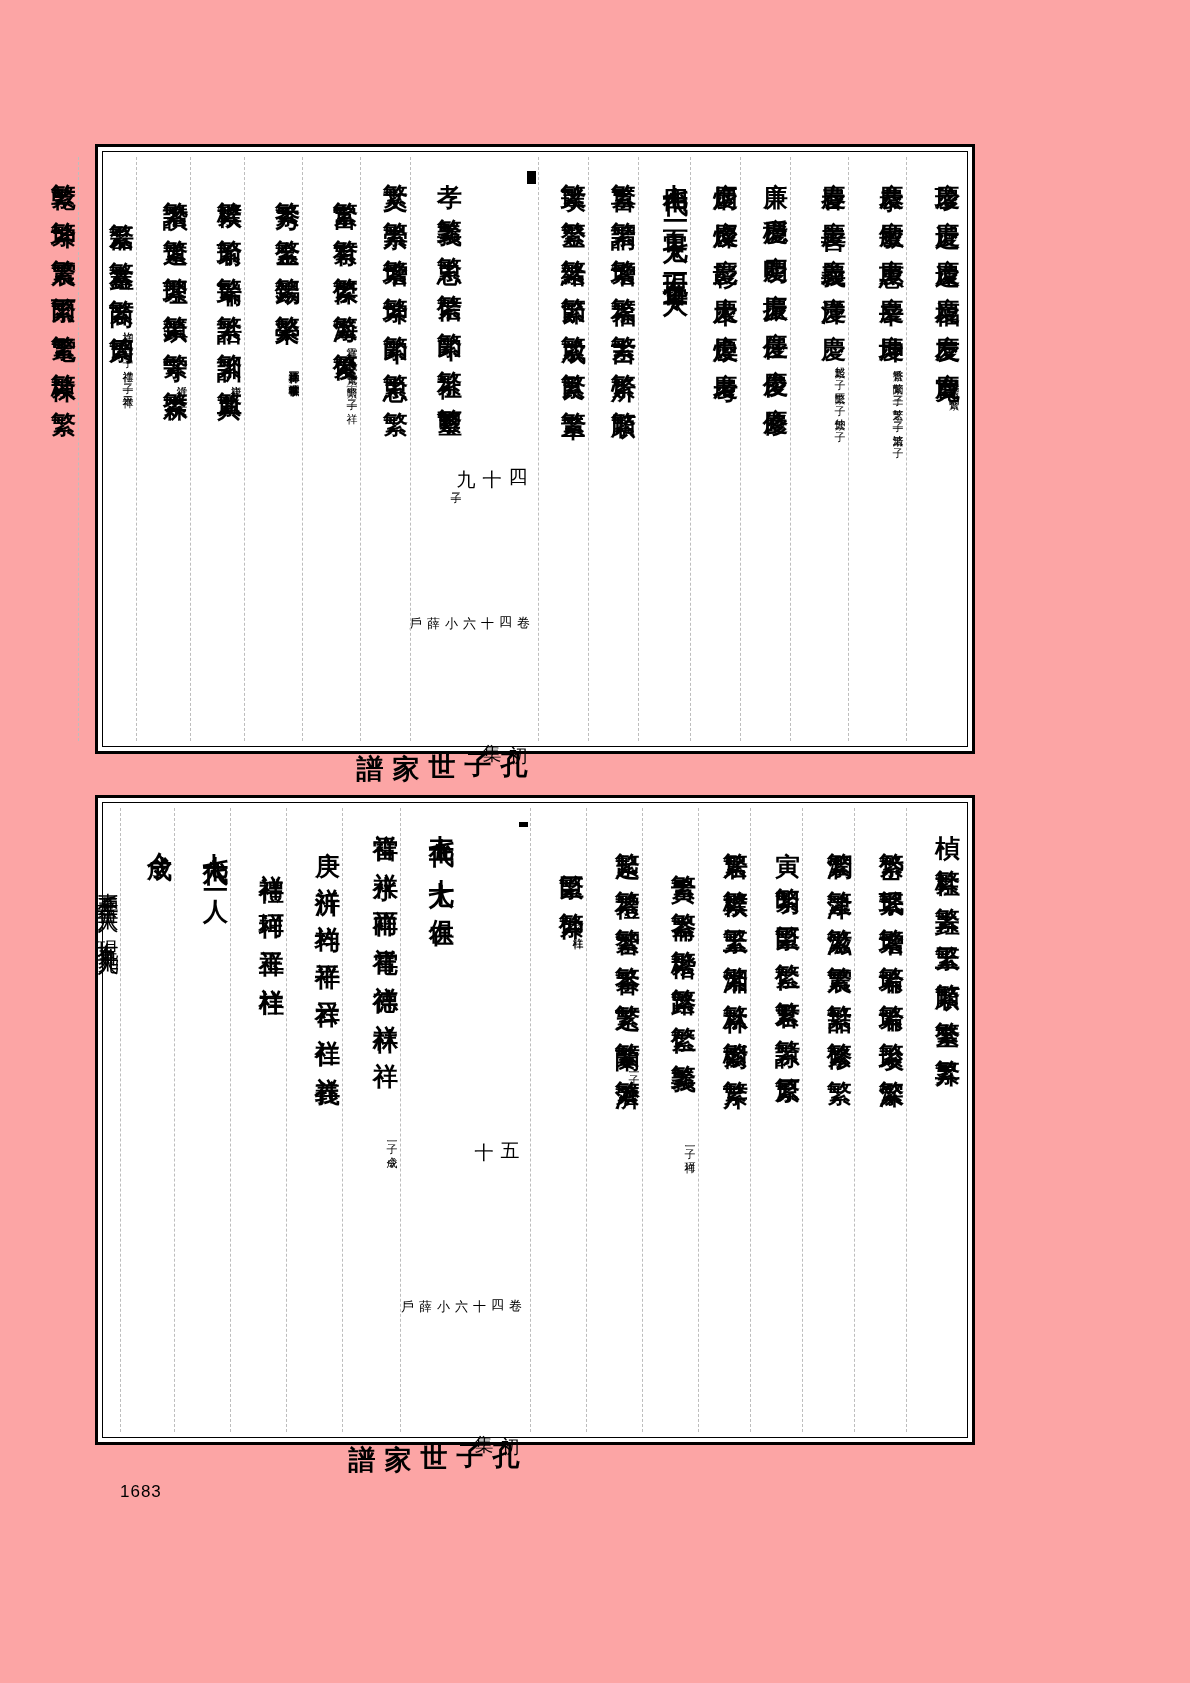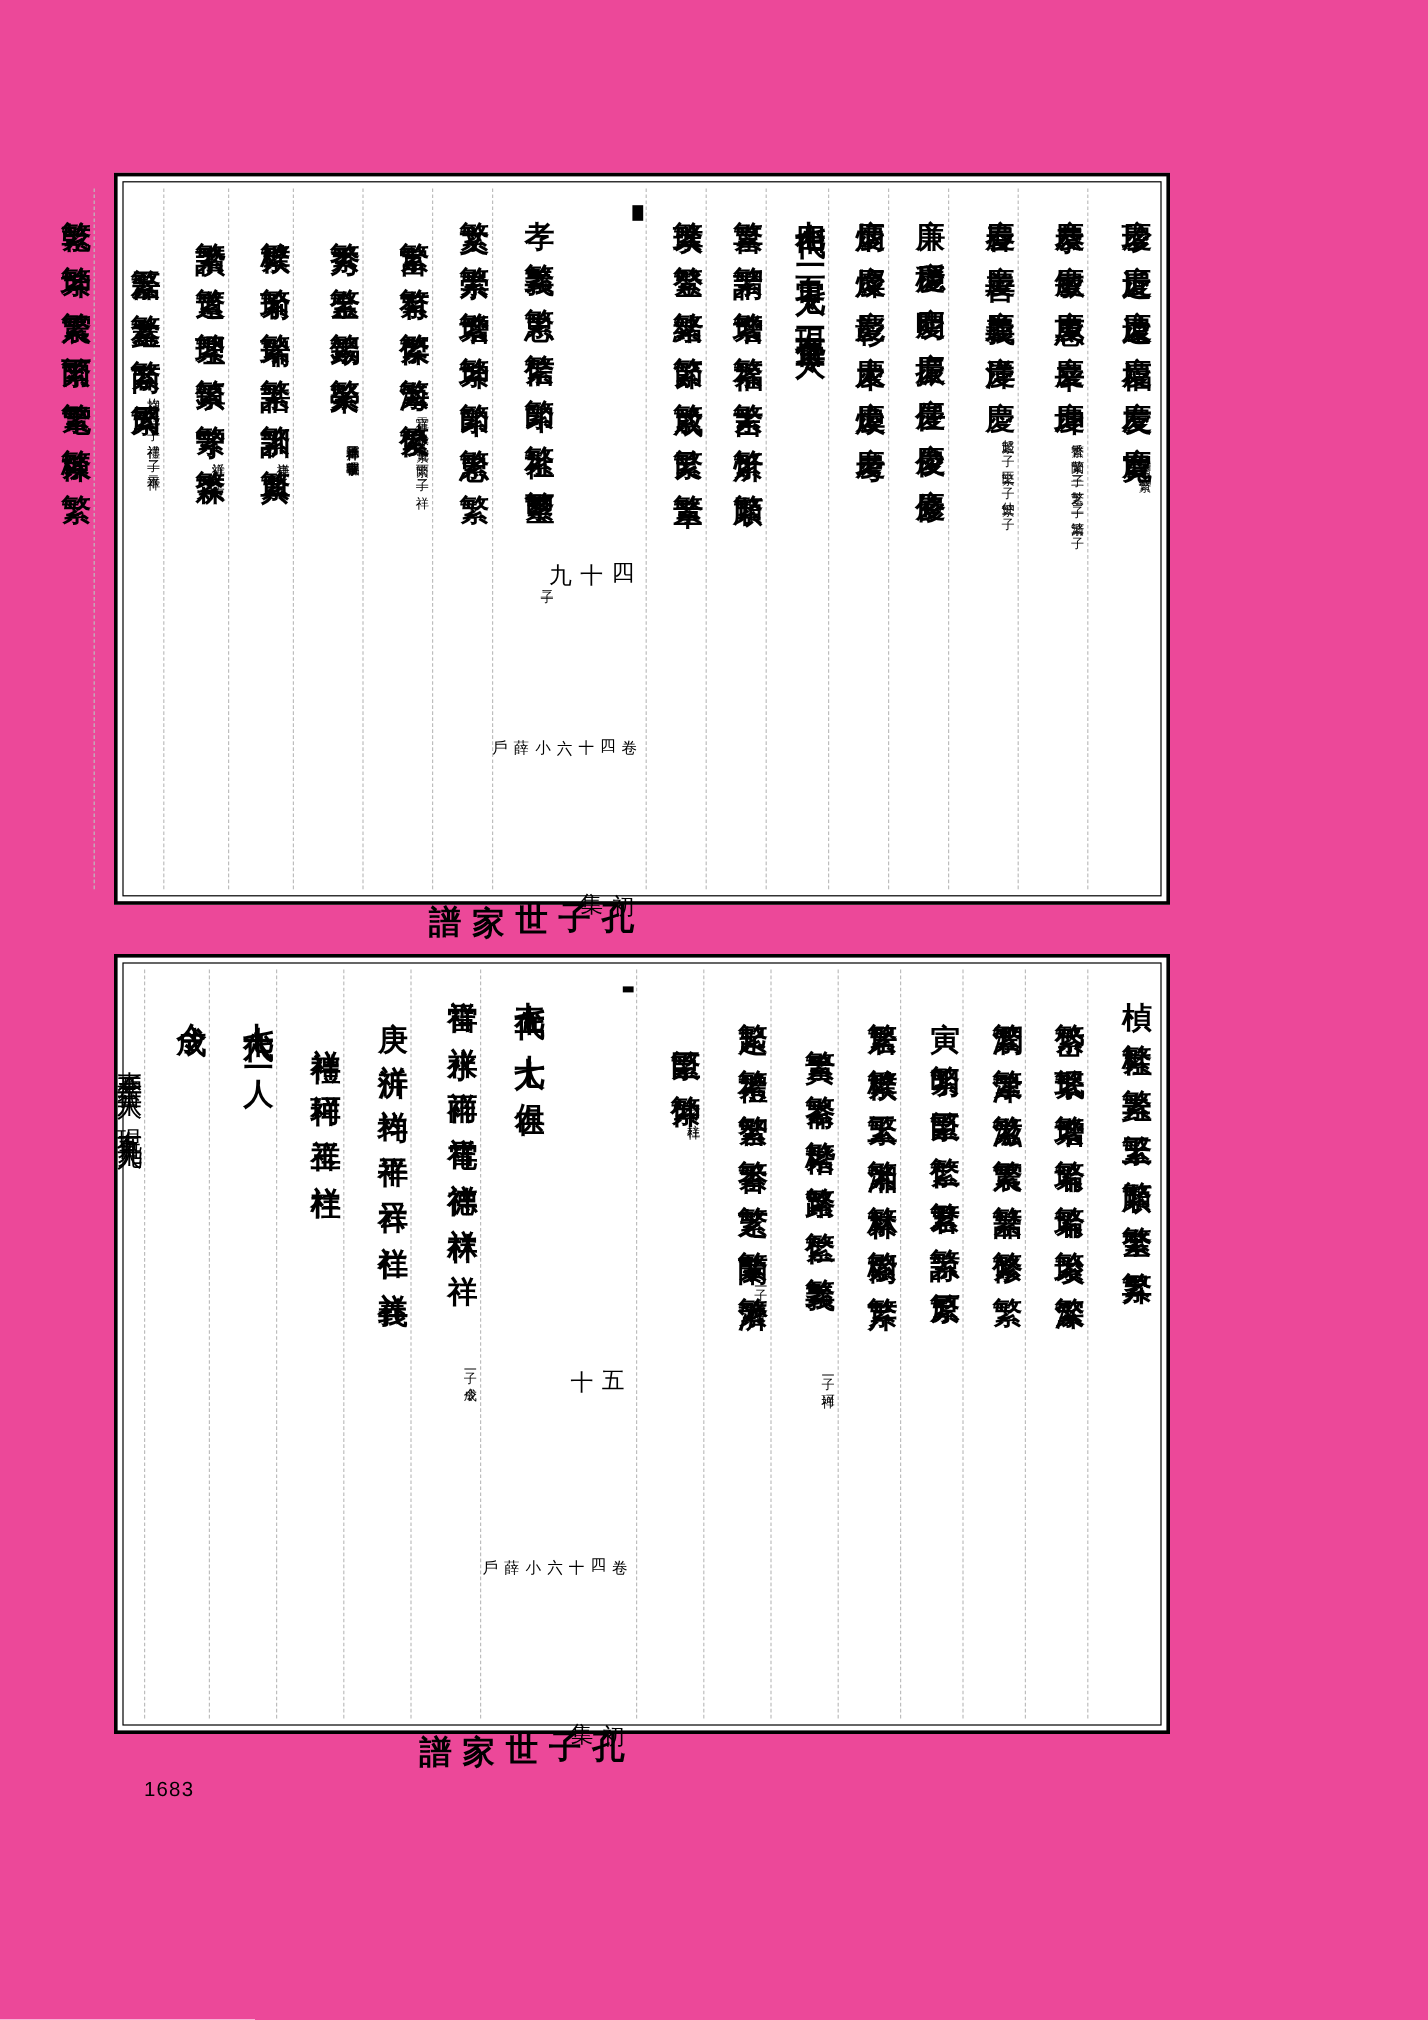--- a/index.html
+++ b/index.html
@@ -1,17 +1,17 @@
 <!DOCTYPE html>
 <html><head>
 <meta charset="utf-8">
 <style>
   html,body{margin:0;padding:0;background:#ffffff;}
   body{width:1190px;height:1683px;font-family:"DejaVu Serif","Liberation Serif",serif;color:#000;}
-  .page{position:relative;width:1190px;height:1683px;background:#ec4899;}
+  .page{position:relative;width:1190px;height:1683px;background:#fca5a5;}
 
   
   .panel{position:absolute;border:3px solid #000;background:#fff;box-sizing:border-box;}
   .panel::after{content:"";position:absolute;left:4px;top:4px;right:4px;bottom:4px;border:1px solid #000;pointer-events:none;}
   .panel-inner{position:absolute;left:10px;top:10px;right:10px;bottom:10px;display:flex;flex-direction:row-reverse;box-sizing:border-box;}
 
   
   .col{position:relative;writing-mode:vertical-rl;text-orientation:upright;
        box-sizing:border-box;padding:6px 2px 6px 2px;
        border-left:1px dashed #bdbdbd;

